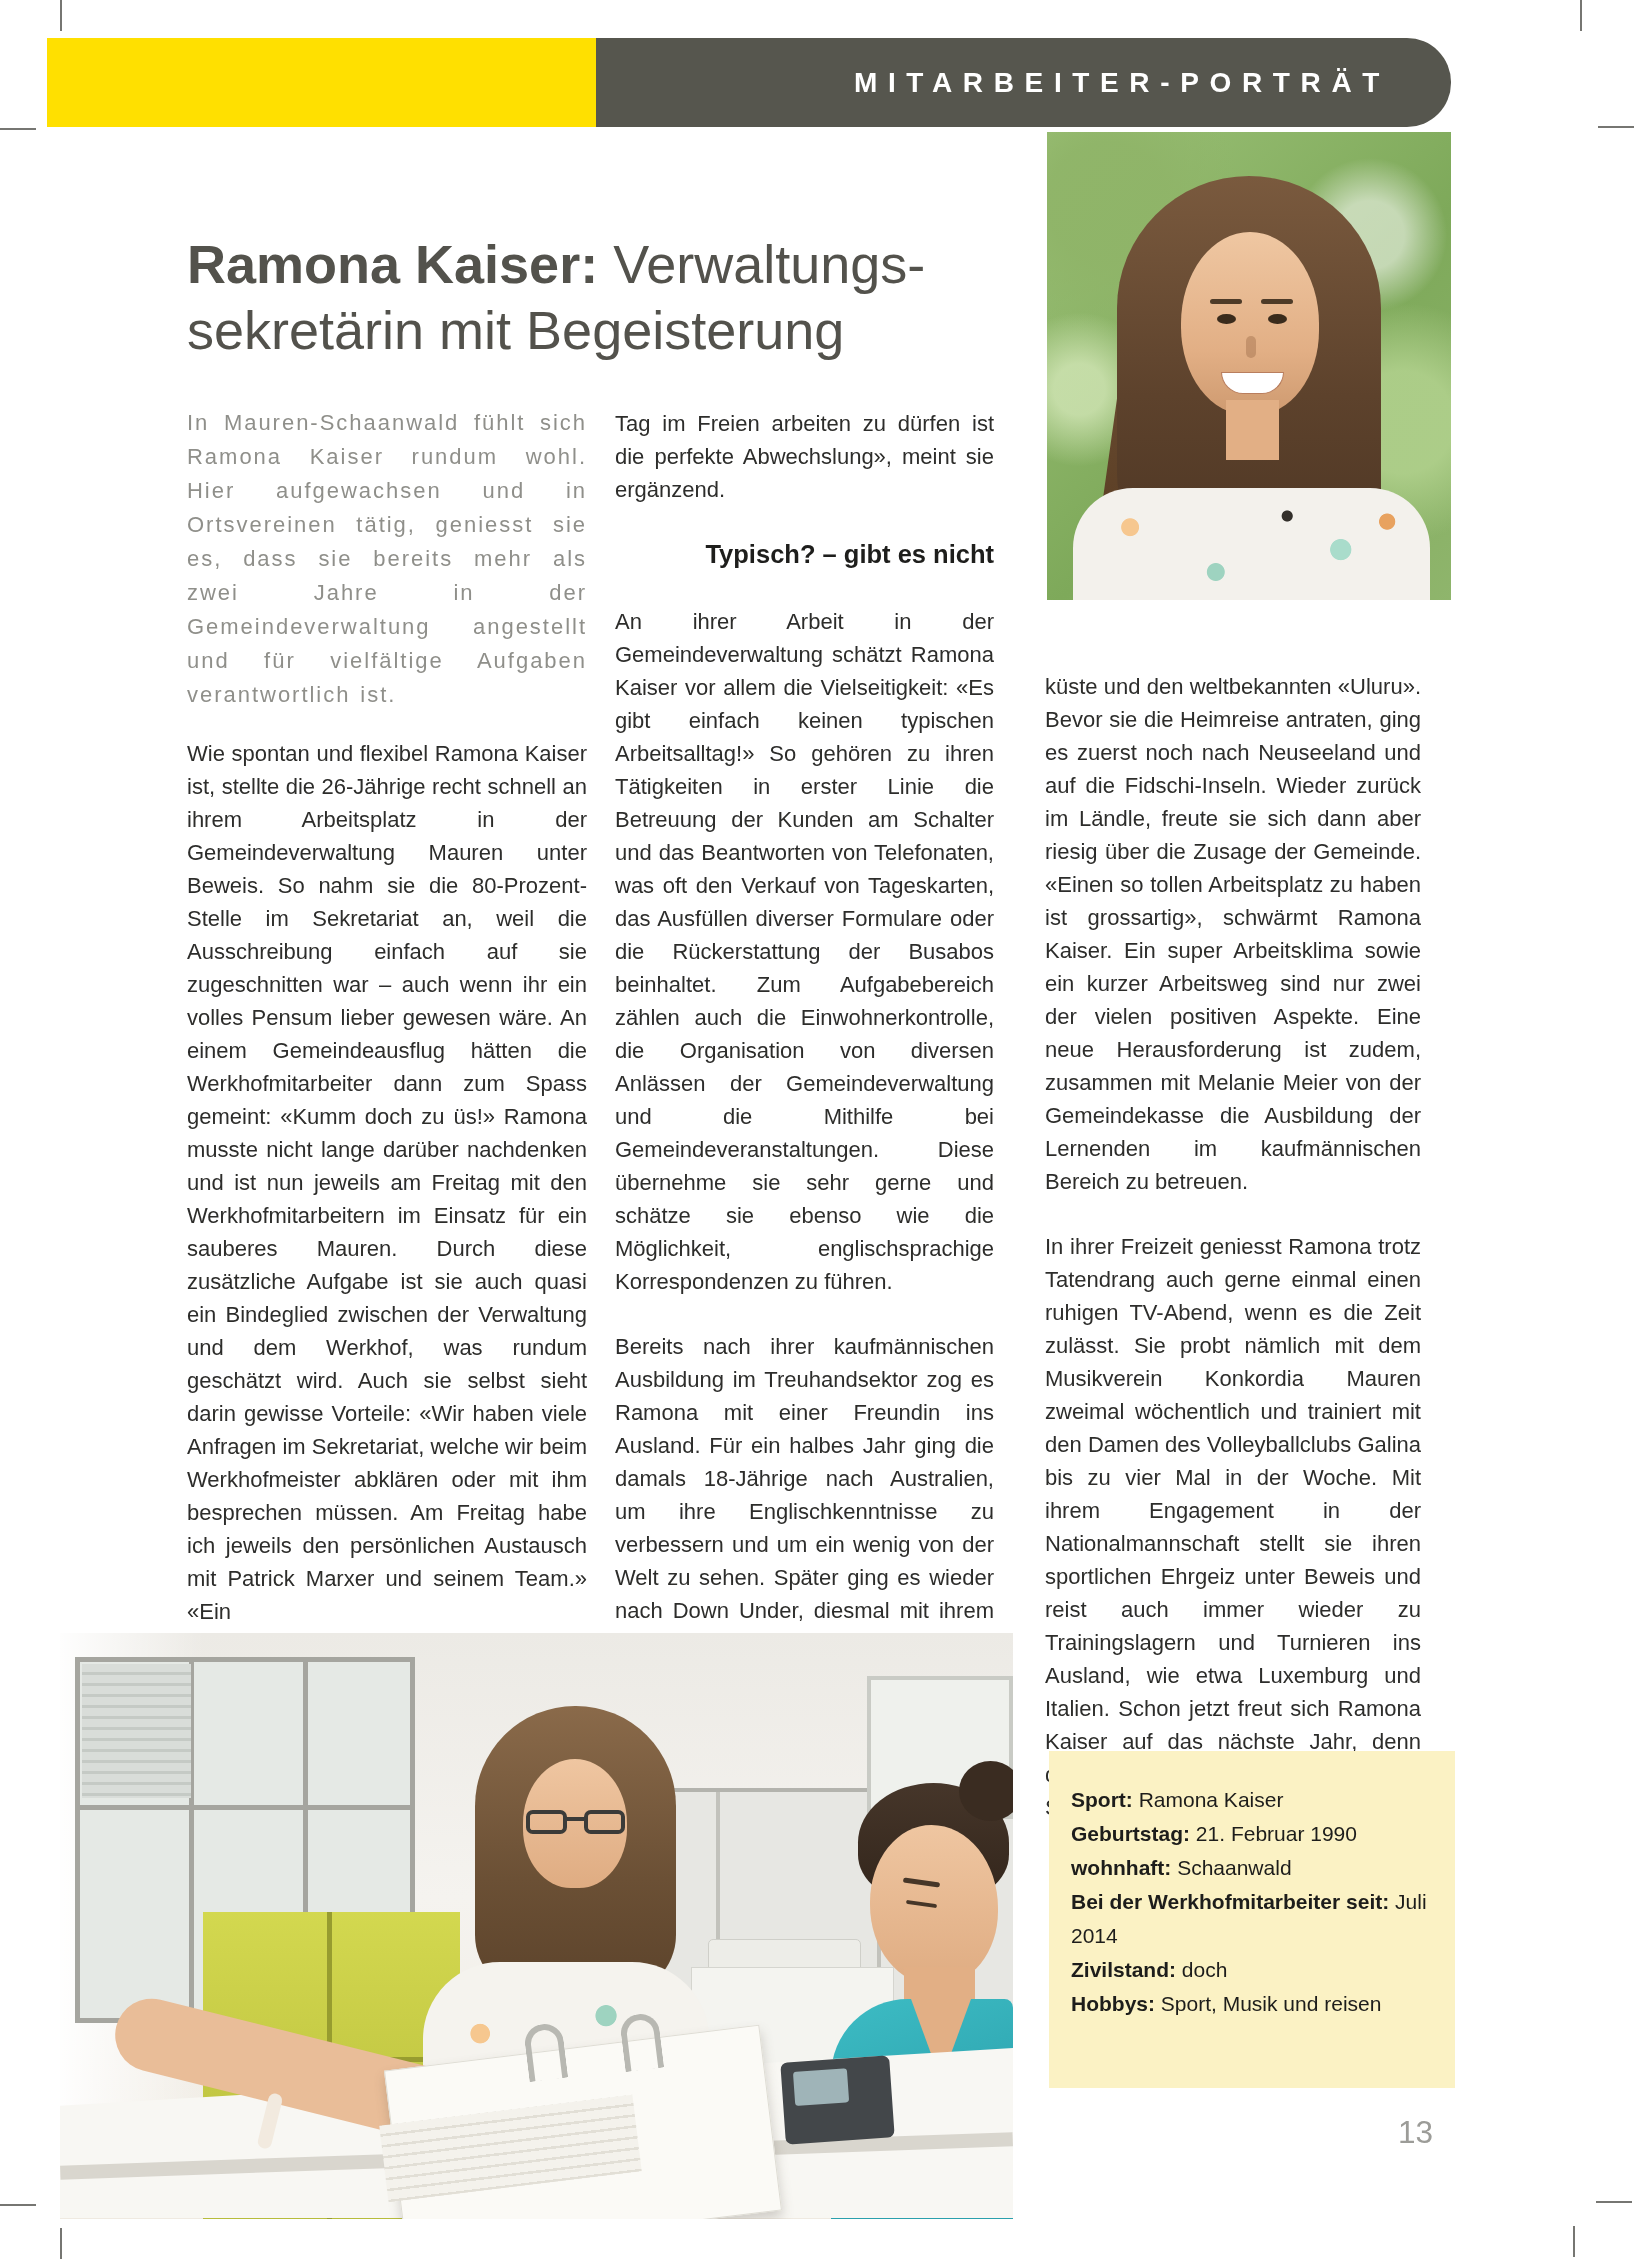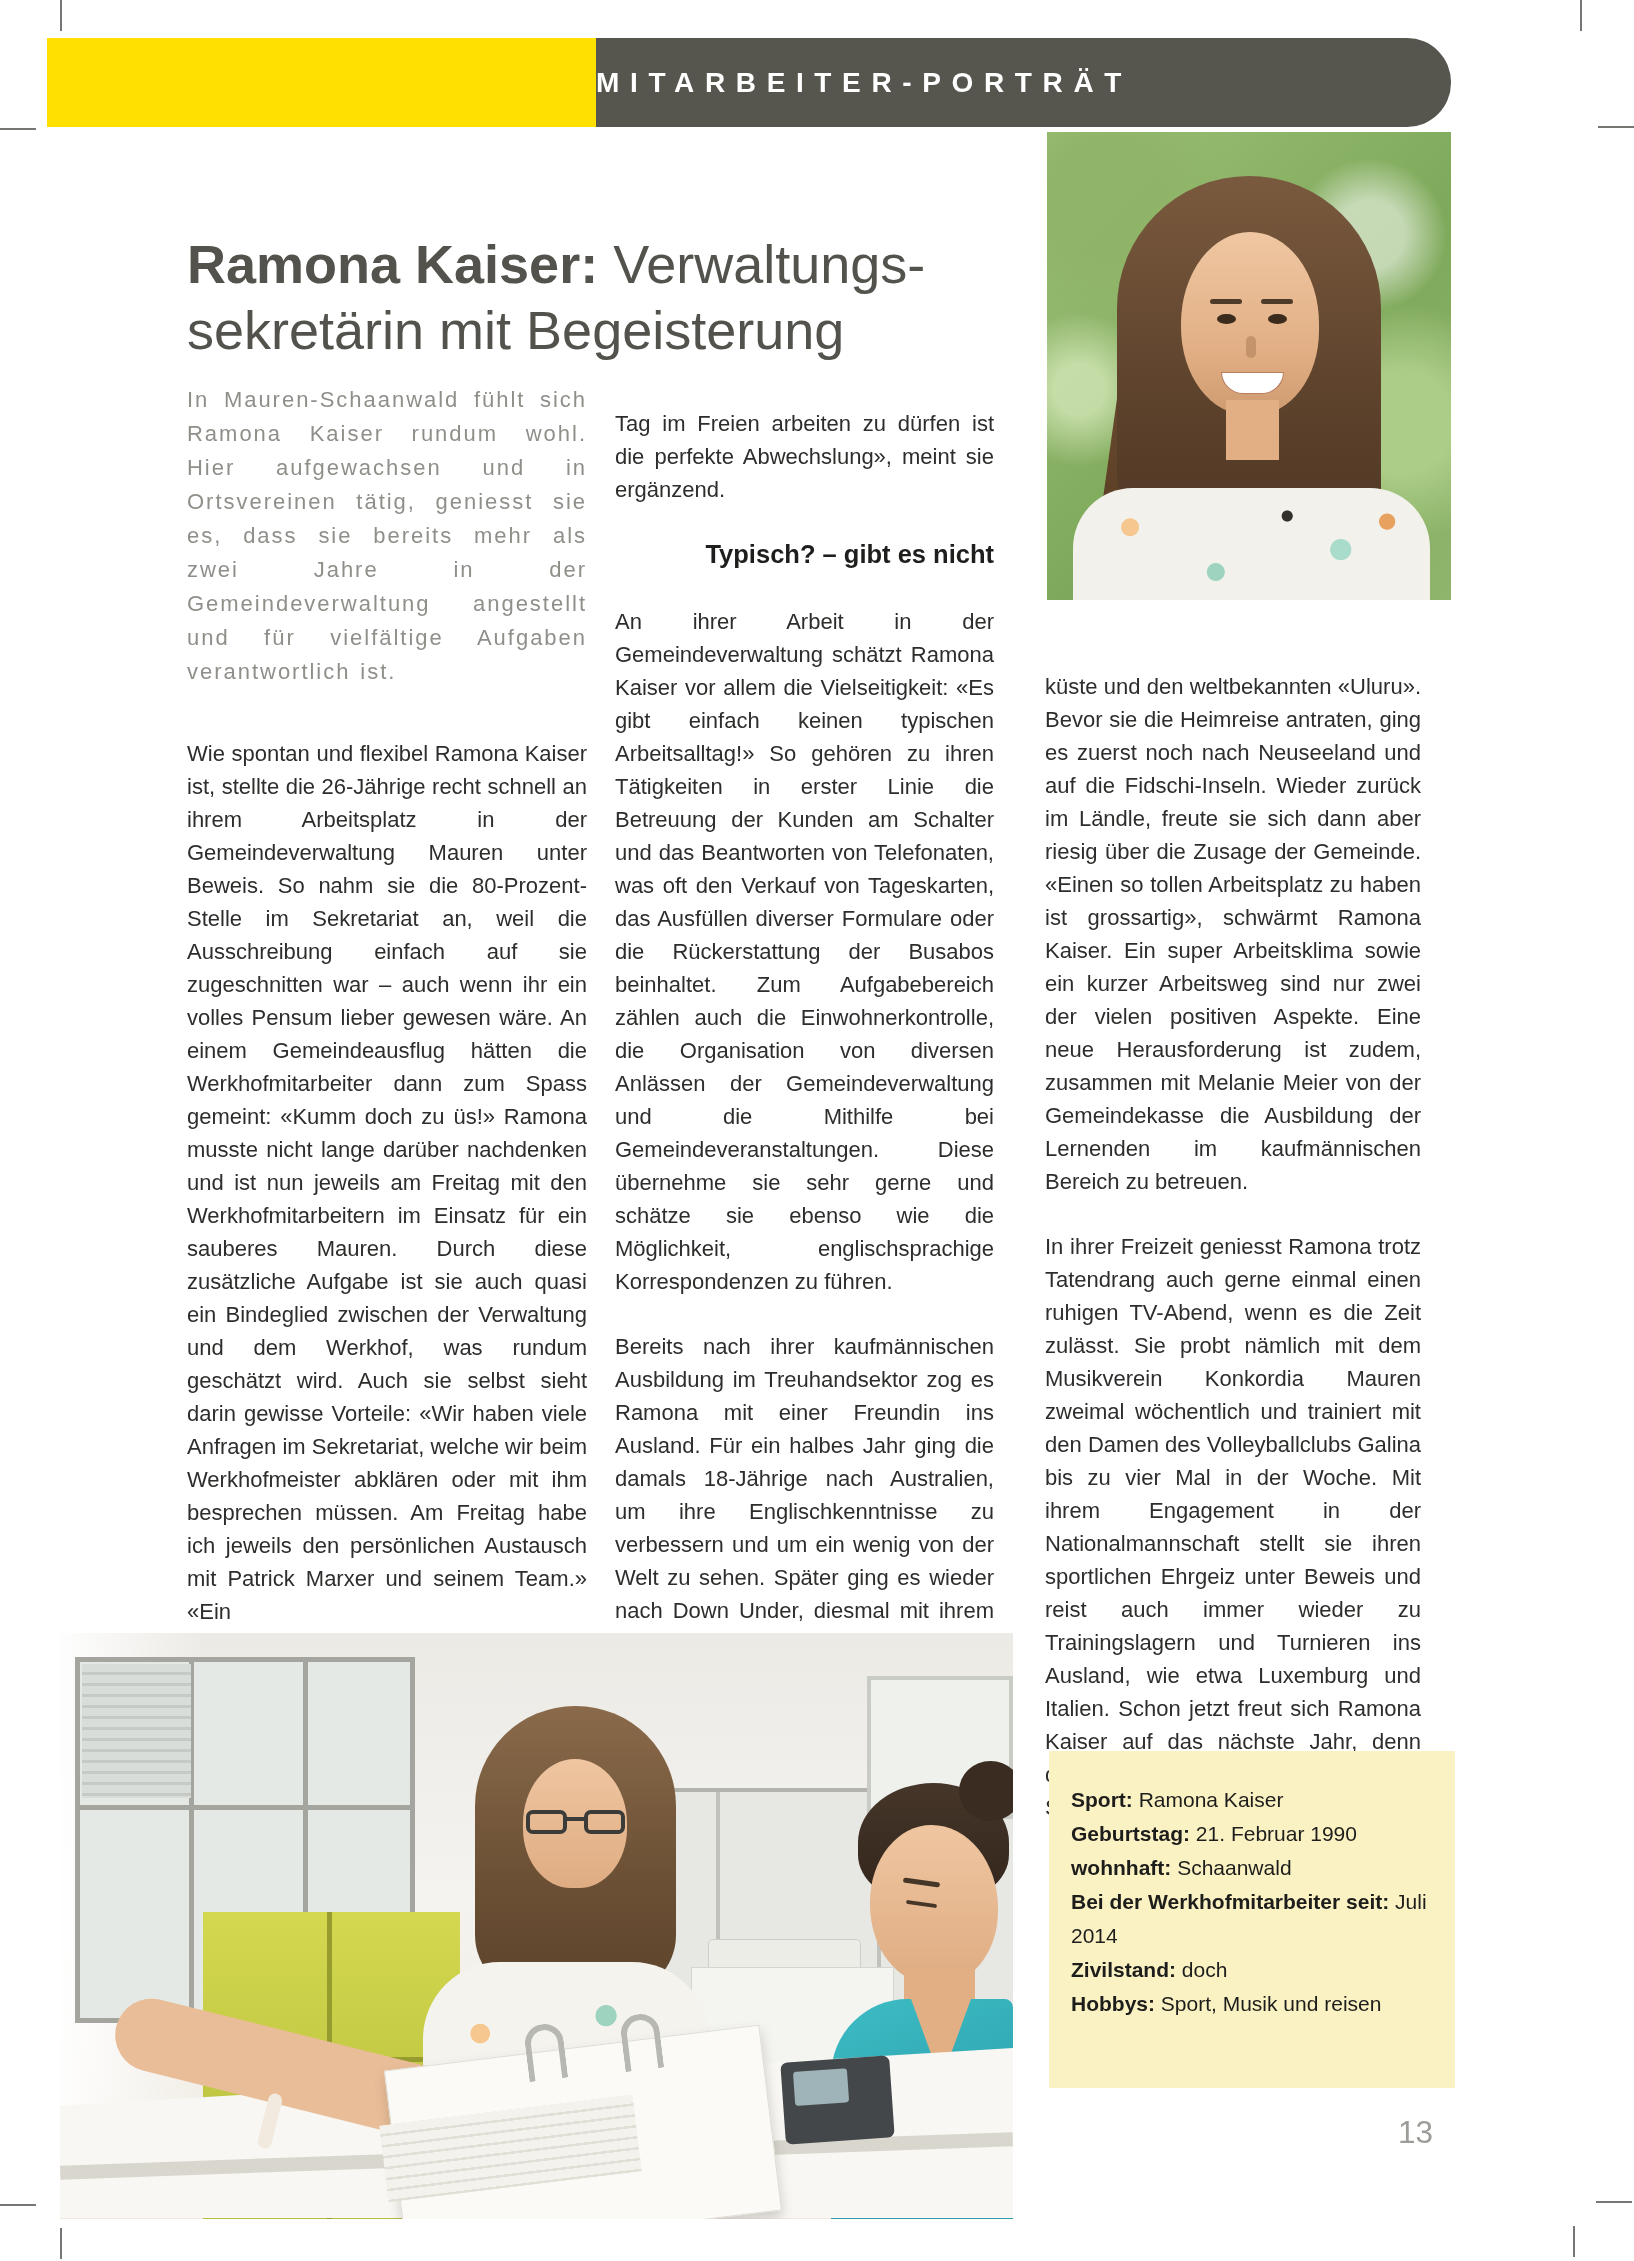--- a/index.html
+++ b/index.html
@@ -9,28 +9,28 @@
     font-family:"Liberation Sans", sans-serif; overflow:hidden;
   }
   
   .mark { position:absolute; background:#767672; }
   .mark.v { width:1.7px; height:31px; }
   .mark.h { width:36px; height:1.7px; }
   
   .bar-yellow { position:absolute; left:47px; top:38px; width:549px; height:89px; background:#FFE000; }
   .bar-dark   { position:absolute; left:596px; top:38px; width:855px; height:89px;
                 background:#56564E; border-radius:0 44px 44px 0;
-                display:flex; align-items:center; justify-content:flex-start; padding-right:61px; }
+                display:flex; align-items:center; justify-content:flex-end; padding-right:61px; }
   .bar-dark .bar-label { color:#ffffff; font-size:28px; font-weight:bold; letter-spacing:0.38em; white-space:nowrap; }
   
   .title { position:absolute; left:187px; top:231px; width:851px;
            font-size:54px; line-height:66px; color:#53524C; font-weight:300; }
   .title .t-bold { font-weight:700; }
   
-  .intro { position:absolute; left:187px; top:383px; width:400px;
+  .intro { position:absolute; left:187px; top:406px; width:400px;
            font-size:22px; line-height:34px; color:#8F8F8A;
            letter-spacing:0.09em; word-spacing:0.08em; text-align:justify; }
   
   .col { position:absolute; font-size:22px; line-height:33px; color:#2D2D2B; text-align:justify; hyphens:auto; }
   .col p { margin-bottom:32px; }
   .col1 { left:187px;  top:737px; width:400px; }
   .col2 { left:615px;  top:407px; width:379px; }
   .col3 { left:1045px; top:670px; width:376px; }
   .col h2 { font-size:25.5px; font-weight:700; color:#1E1E1C; margin:3.4px 0 34px 0; text-align:right; }
   

